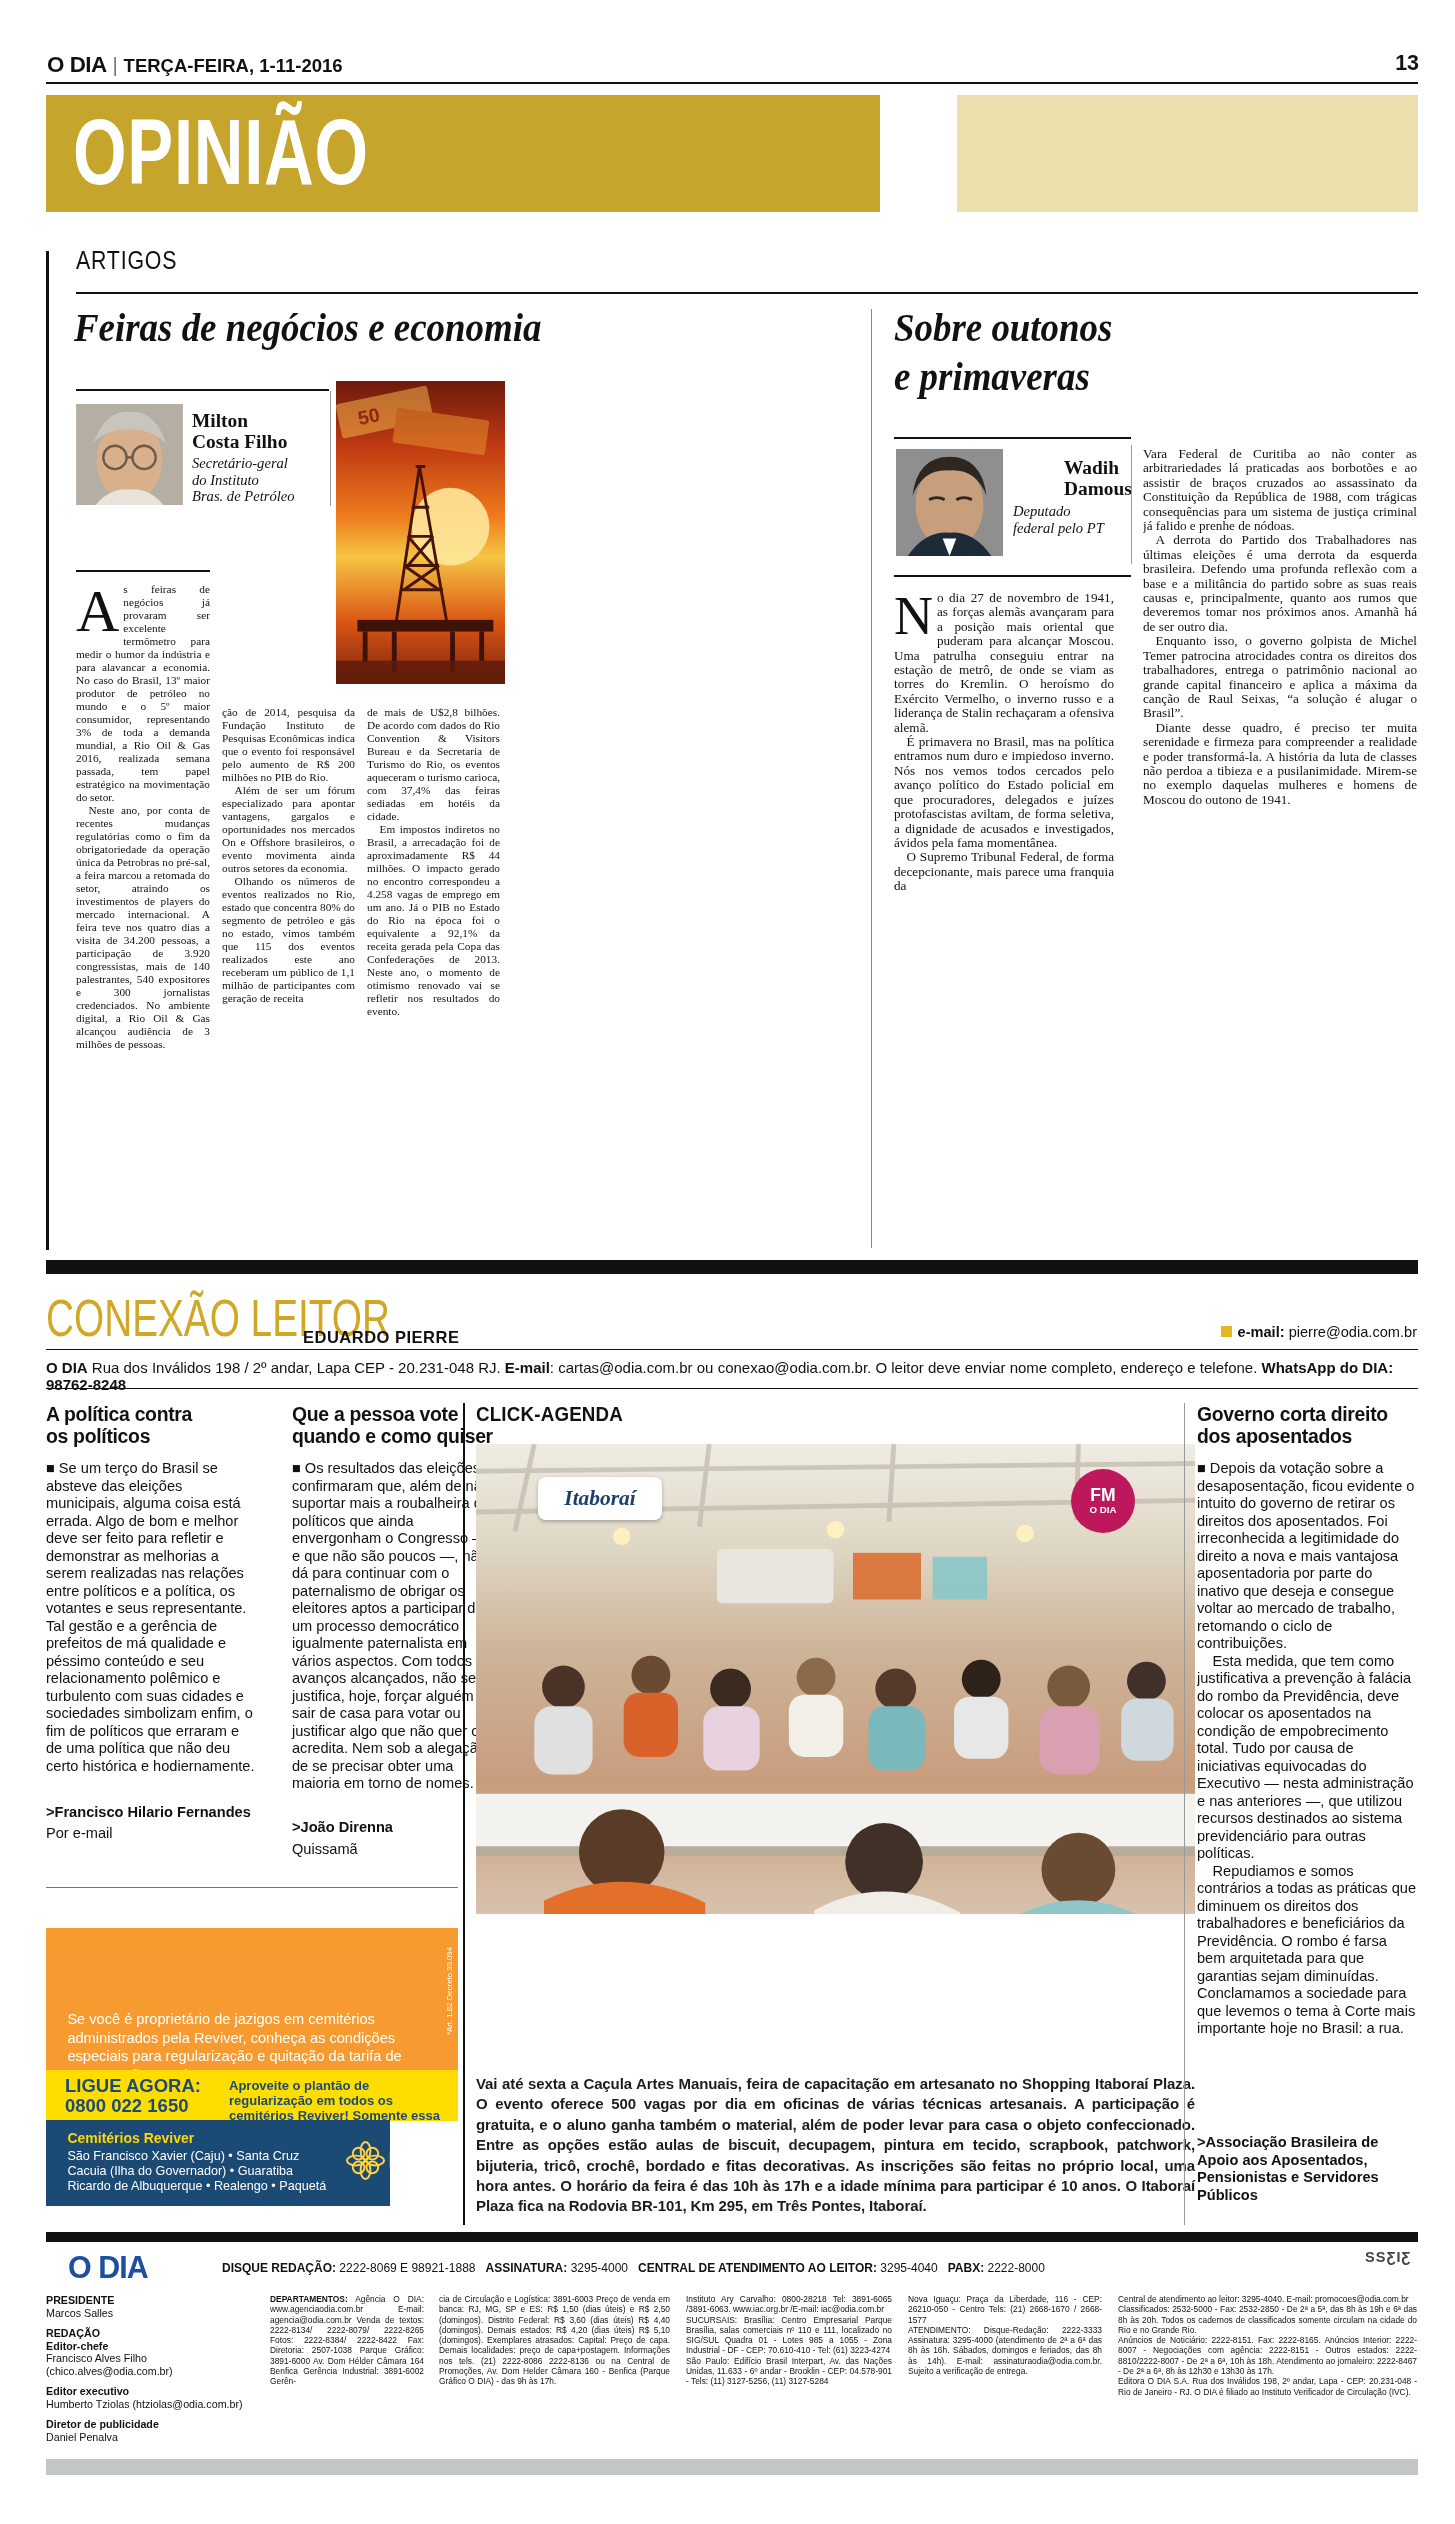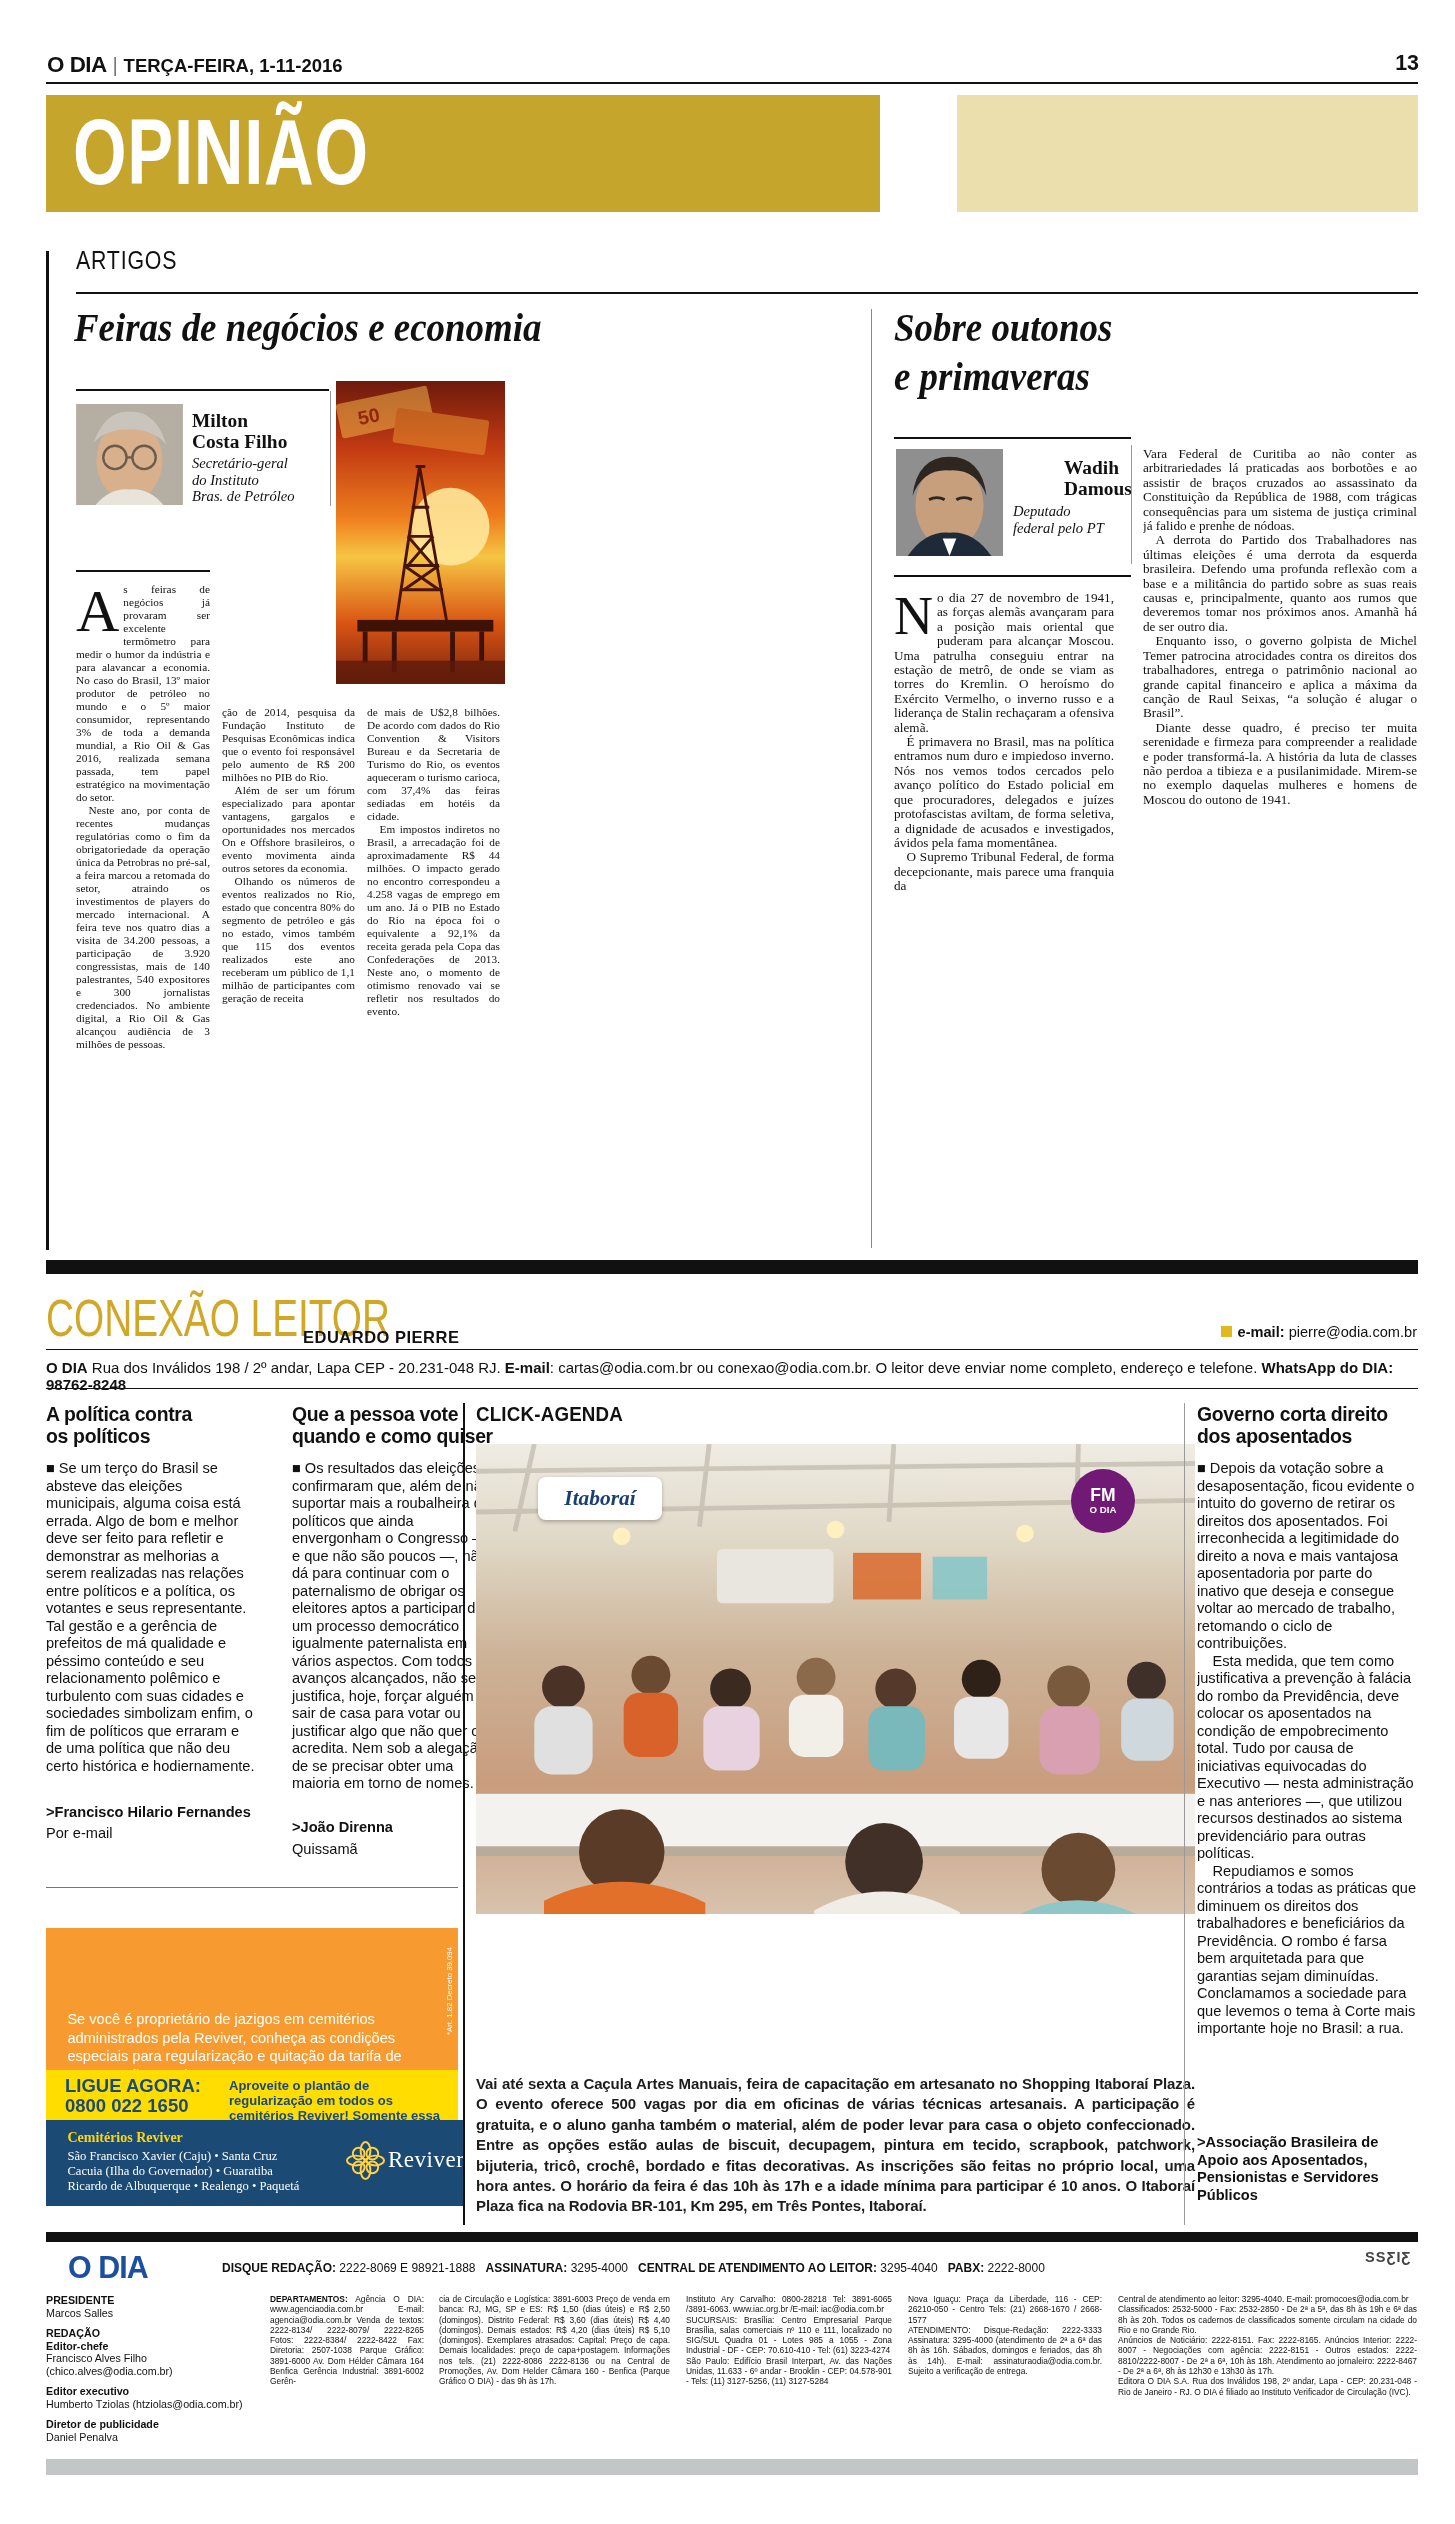--- a/index.html
+++ b/index.html
@@ -229,21 +229,21 @@
   <div class="abs" style="left:46px;top:1928px;width:412px;height:278px;">
     <div class="abs ad-orange" style="left:0;top:0;width:412px;height:142px;">
       <div class="abs ad-body" style="left:21.4px;top:82px;width:358px;">Se você é proprietário de jazigos em cemitérios administrados pela Reviver, conheça as condições especiais para regularização e quitação da tarifa de manutenção anual.</div>
       <div class="ad-legal">*Art. 1.82 Decreto 39.094</div>
     </div>
     <div class="abs ad-yellow" style="left:0;top:142px;width:412px;height:51px;">
       <div class="abs ad-call" style="left:19px;top:5.8px;">LIGUE AGORA:
 0800 022 1650</div>
       <div class="abs ad-note" style="left:183px;top:7.8px;width:212px;">Aproveite o plantão de regularização em todos os cemitérios Reviver! Somente essa semana!</div>
     </div>
-    <div class="abs ad-blue" style="left:0;top:192px;width:418px;height:86px;font-family:Liberation Serif, serif;">
+    <div class="abs ad-blue" style="left:0;top:192px;width:344px;height:86px;">
       <div class="abs ad-cems-t" style="left:21.4px;top:9.7px;">Cemitérios Reviver</div>
       <div class="abs ad-cems" style="left:21.4px;top:29px;width:272px;">São Francisco Xavier (Caju) • Santa Cruz
 Cacuia (Ilha do Governador) • Guaratiba
 Ricardo de Albuquerque • Realengo • Paquetá</div>
       <div class="abs" style="left:299px;top:19.4px;">
         <svg width="41" height="45" viewBox="0 0 42 46">
           <g fill="none" stroke="#ffd24a" stroke-width="2">
             <ellipse cx="21" cy="12" rx="5" ry="9"></ellipse>
             <ellipse cx="21" cy="32" rx="5" ry="9"></ellipse>
             <ellipse cx="11" cy="22" rx="9" ry="5"></ellipse>
@@ -327,21 +327,21 @@
       <path d="M0 560 L740 540 L740 636 L0 636 Z" fill="#efede8"></path>
       <rect x="260" y="556" width="90" height="26" rx="4" fill="#d9d2c4"></rect>
       <rect x="430" y="548" width="70" height="22" rx="4" fill="#c9b8a2"></rect>
     </svg>
     
     <div class="abs" style="left:62px;top:33px;width:124px;height:43px;background:#ffffff;border-radius:7.8px;
          display:flex;align-items:center;justify-content:center;box-shadow:0 1.9px 3.9px rgba(0,0,0,0.25);">
       <span style="font-family:'Liberation Serif',serif;font-style:italic;font-weight:bold;font-size:21.4px;color:#1b3f6e;">Itaboraí</span>
     </div>
     
-    <div class="abs" style="left:595px;top:25px;width:64px;height:64px;background:#701a75;border-radius:50%;
+    <div class="abs" style="left:595px;top:25px;width:64px;height:64px;background:#be185d;border-radius:50%;
          display:flex;flex-direction:column;align-items:center;justify-content:center;color:#fff;">
       <span style="font-weight:bold;font-size:17.5px;line-height:17.5px;">FM</span>
       <span style="font-weight:bold;font-size:9.7px;">O DIA</span>
     </div>
   </div>
 
   <div class="abs caption just" style="left:476px;top:2074px;width:719px;">Vai até sexta a Caçula Artes Manuais, feira de capacitação em artesanato no Shopping Itaboraí Plaza. O evento oferece 500 vagas por dia em oficinas de várias técnicas artesanais. A participação é gratuita, e o aluno ganha também o material, além de poder levar para casa o objeto confeccionado. Entre as opções estão aulas de biscuit, decupagem, pintura em tecido, scrapbook, patchwork, bijuteria, tricô, crochê, bordado e fitas decorativas. As inscrições são feitas no próprio local, uma hora antes. O horário da feira é das 10h às 17h e a idade mínima para participar é 10 anos. O Itaboraí Plaza fica na Rodovia BR-101, Km 295, em Três Pontes, Itaboraí.</div>
 
   <div class="abs rule" style="left:1184px;top:1403px;width:1px;height:822px;background:#999;"></div>
   <div class="abs lt-h" style="left:1197px;top:1403px;width:222px;">Governo corta direito

